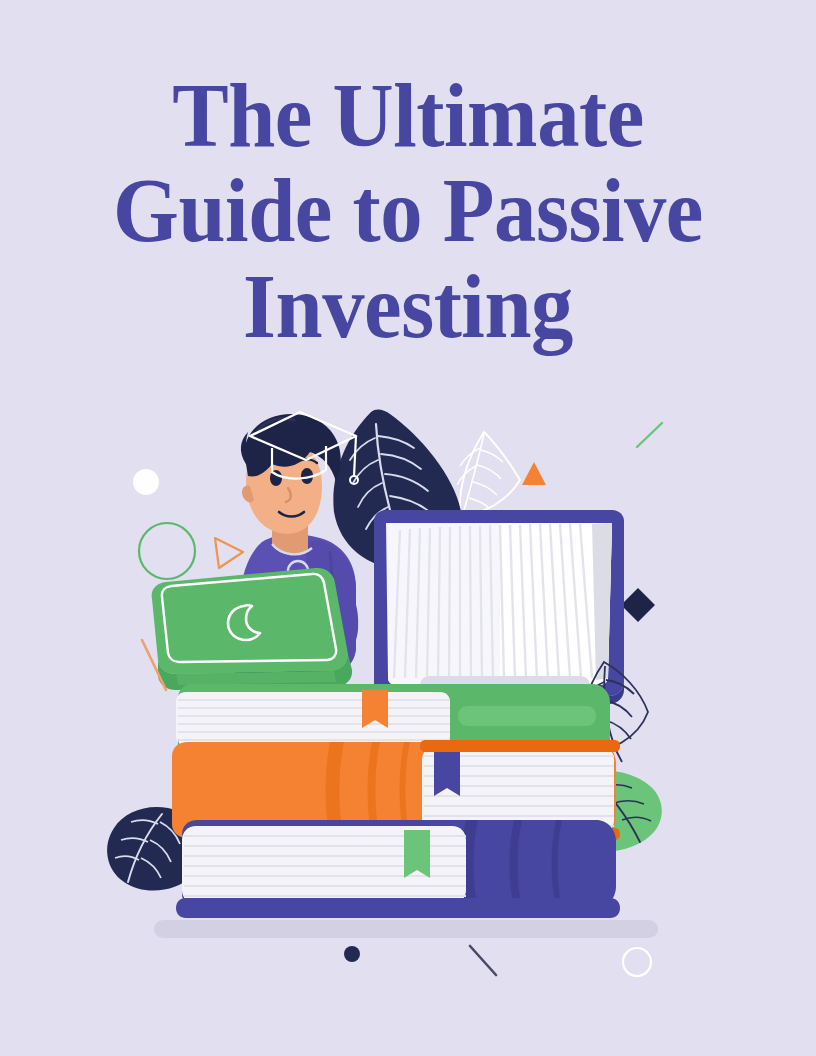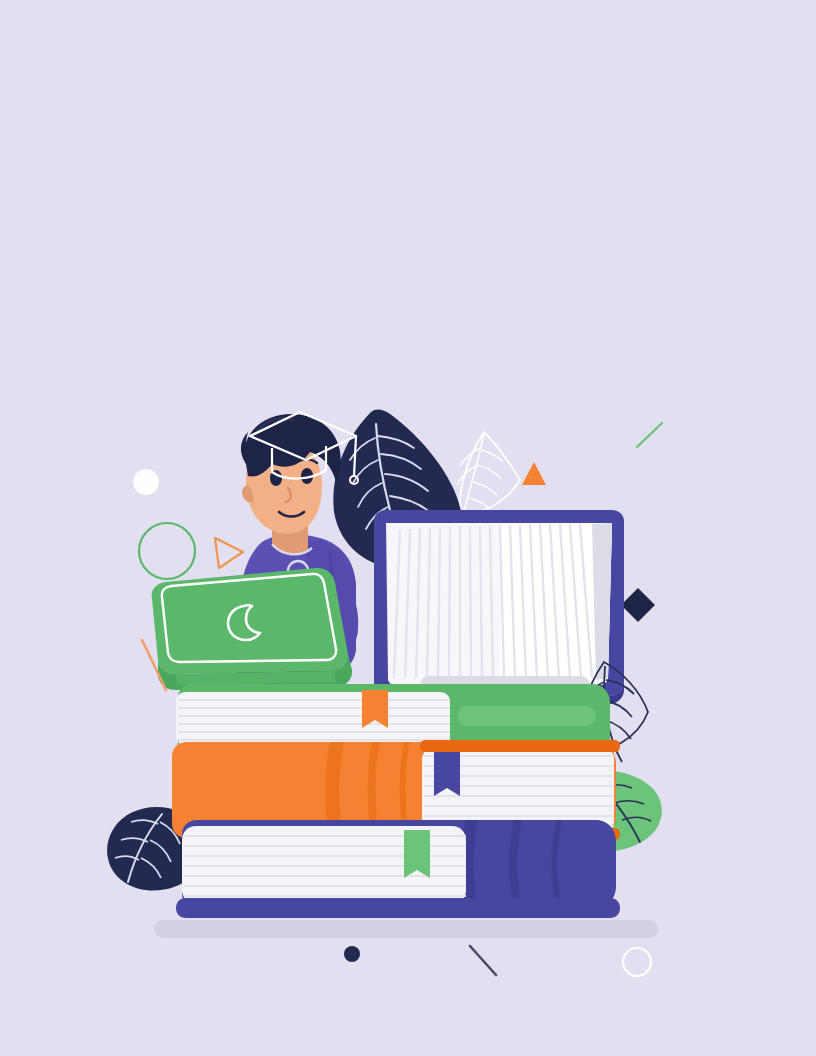--- a/index.html
+++ b/index.html
@@ -44,20 +44,25 @@
     left:0; top:390px;
     width:816px; height:620px;
   }
   .illustration svg{display:block;width:816px;height:620px;}
 </style>
 </head>
 <body style="background: rgb(225, 223, 240);">
 
 <div class="page" style="background: rgb(225, 223, 240);">
 
+  <div class="title-block">
+    <span class="title-line" style="color: rgb(71, 70, 160);">The Ultimate</span>
+    <span class="title-line" style="color: rgb(71, 70, 160);">Guide to Passive</span>
+    <span class="title-line" style="color: rgb(71, 70, 160);">Investing</span>
+  </div>
 
   <div class="illustration">
     <svg viewBox="0 0 816 620" xmlns="http://www.w3.org/2000/svg">
 
       <g>
         <circle cx="146" cy="92" r="13" fill="#ffffff" opacity="0.95"></circle>
         <circle cx="167" cy="161" r="28" fill="none" stroke="#5bb86a" stroke-width="2.2"></circle>
         <path d="M215 148 L243 162 L219 178 Z" fill="none" stroke="#f0954f" stroke-width="2.2" stroke-linejoin="round"></path>
         <path d="M534 72 L546 95 L522 95 Z" fill="#f58233"></path>
         <line x1="637" y1="57" x2="662" y2="33" stroke="#6cc47a" stroke-width="2.4" stroke-linecap="round"></line>

